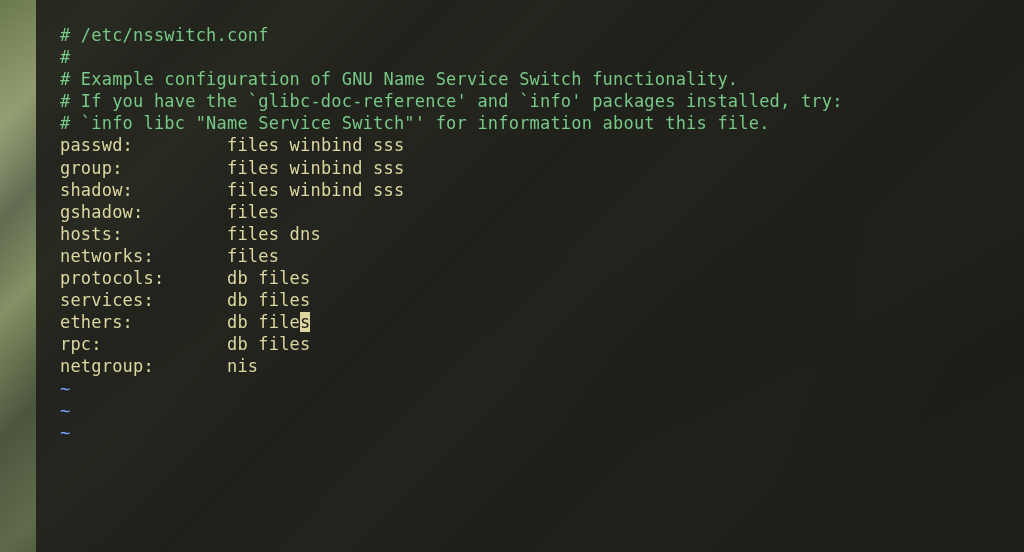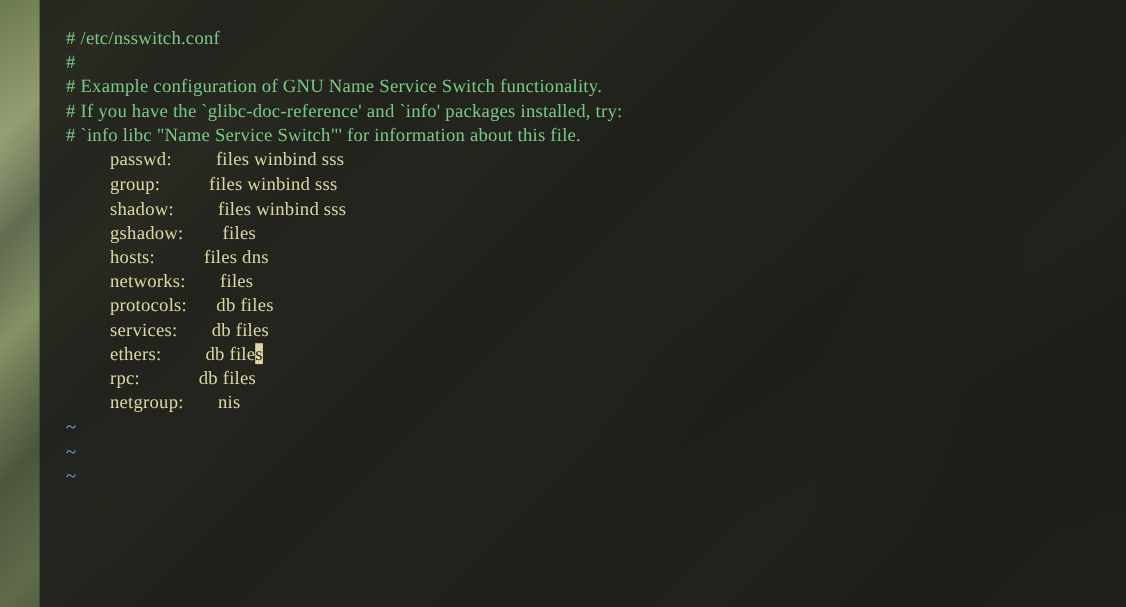--- a/index.html
+++ b/index.html
@@ -35,28 +35,26 @@
     right: 0;
     bottom: 0;
     background: rgba(30, 30, 26, 0.90);
     padding: 24px 20px 0 24px;
     box-sizing: border-box;
     color: #dcd7a0;
     font-size: 17px;
     line-height: 1.30;
     letter-spacing: 0.2px;
     white-space: pre;
-    font-family: Liberation Serif, serif;
   }
   .comment {
     color: #77c987;
   }
   .text {
     color: #dcd7a0;
-    margin-left: 40px;
   }
   .tilde {
     color: #7aa2ff;
   }
   .cursor-s {
     background: #dcd7a0;
     color: #1b1b17;
   }
   .line { display: block; }
 </style>

